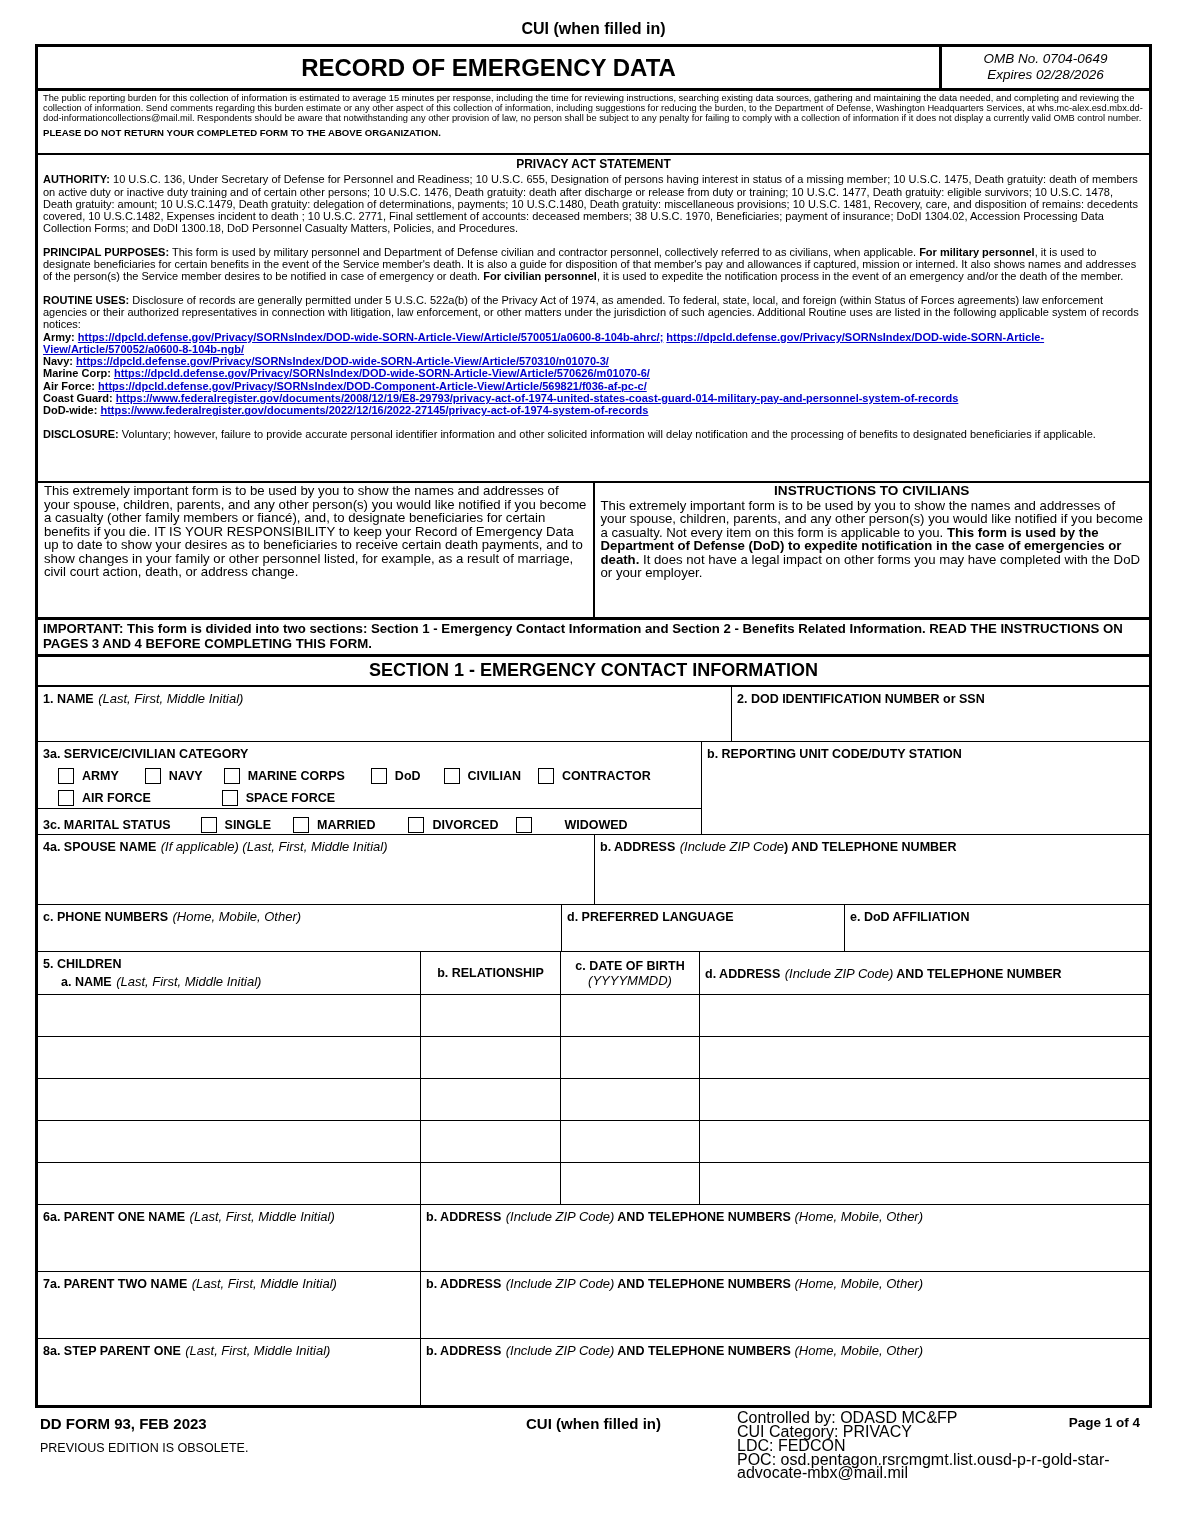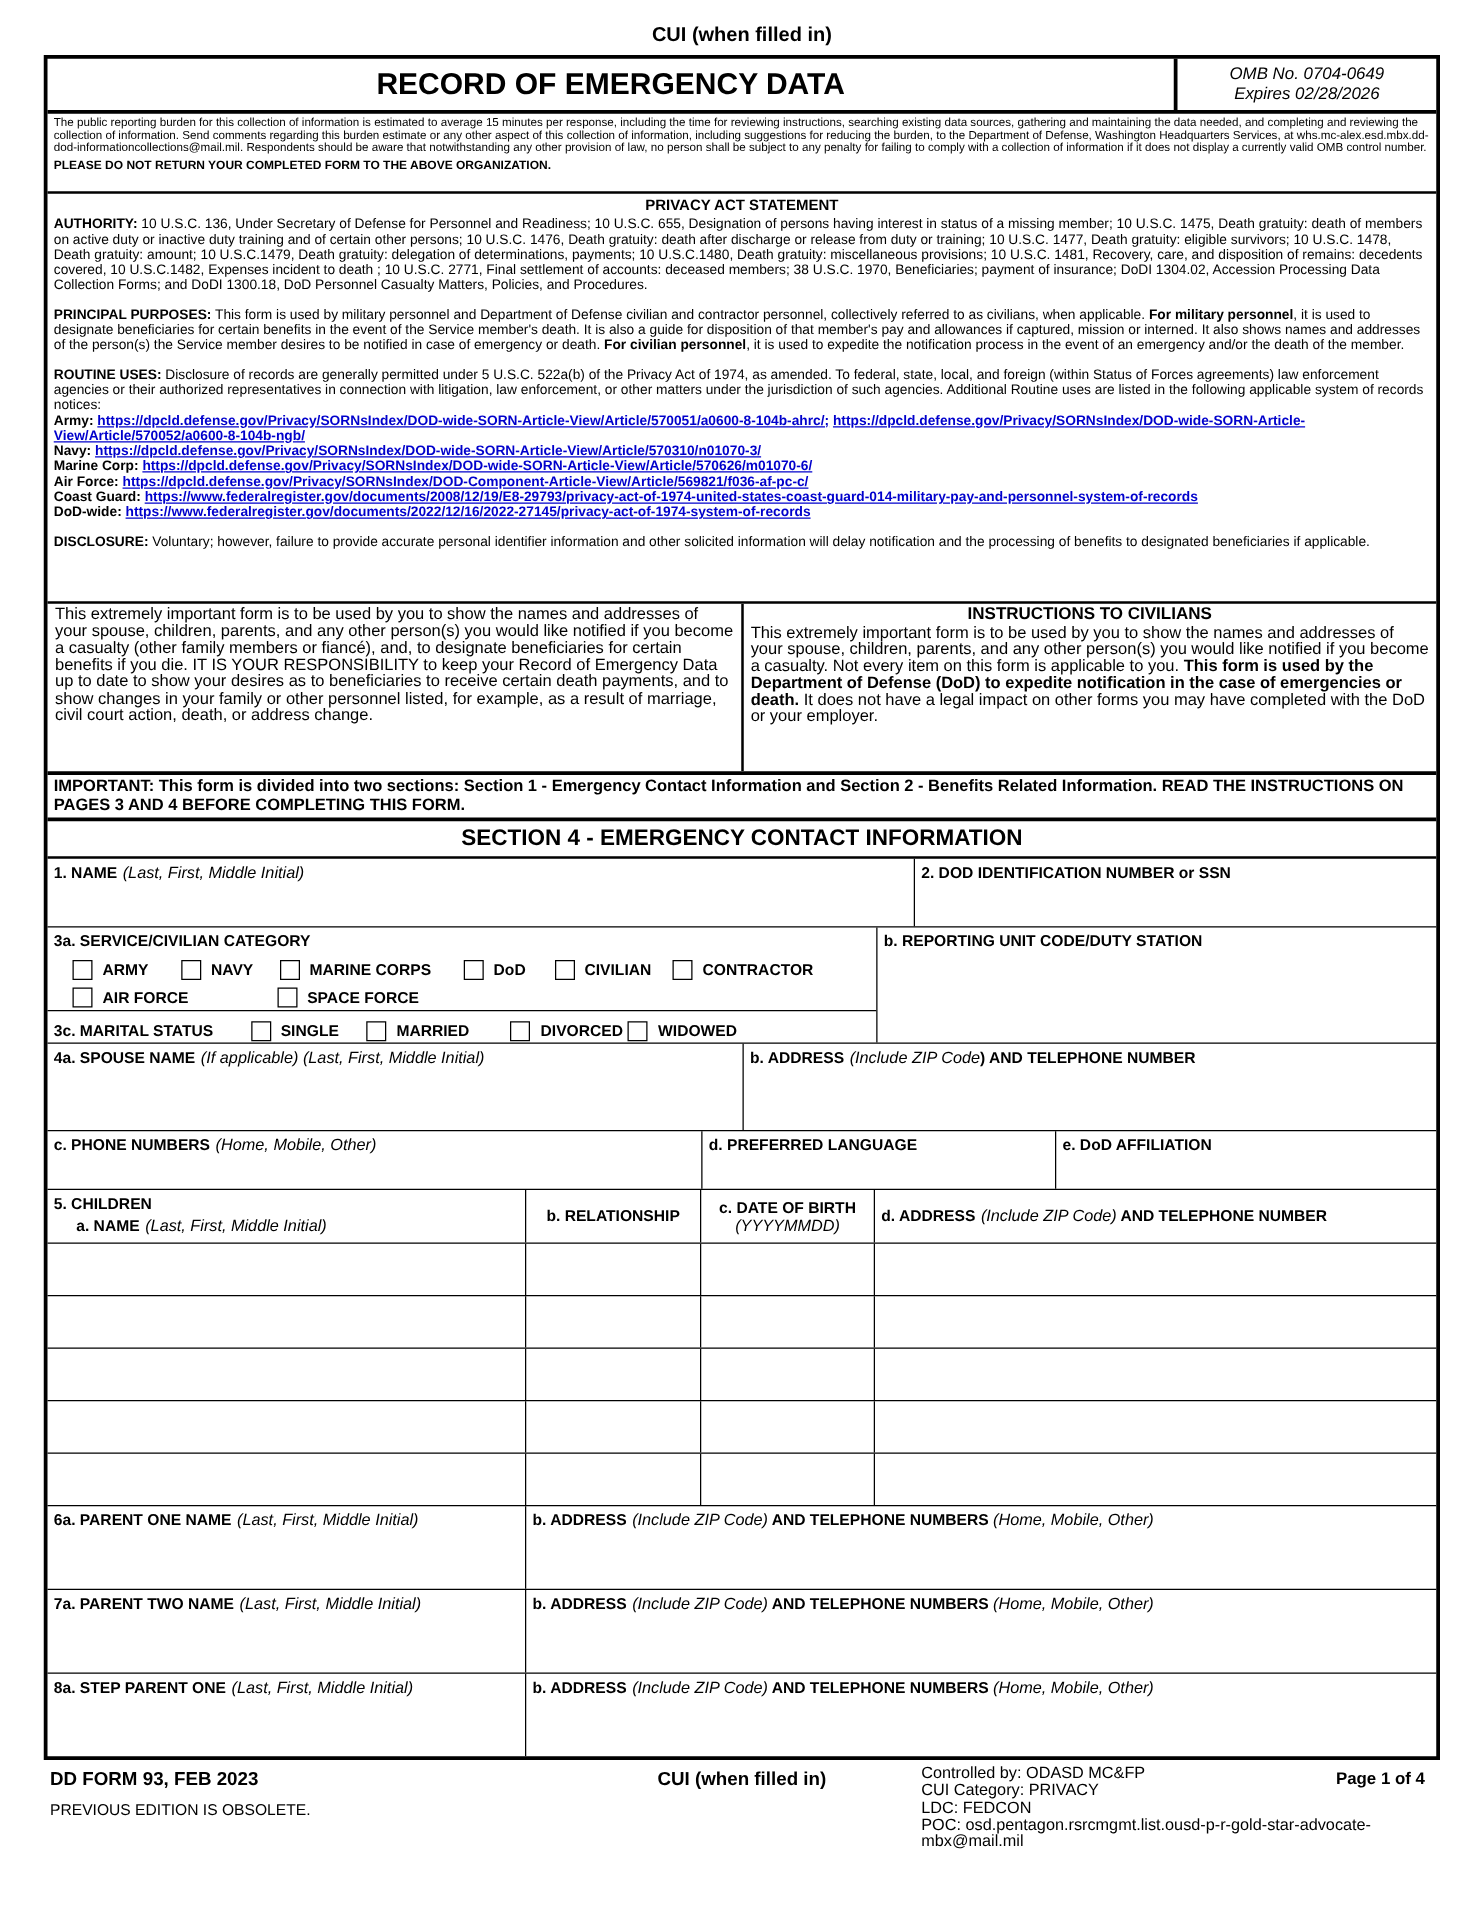--- a/index.html
+++ b/index.html
@@ -79,21 +79,21 @@
 
   .prow { height:67px; }
   .p-left { width:382px; }
   .p-right { flex:1; }
 
   
   .footer { position:relative; margin:0 35px; height:70px; }
   .f-form-id { position:absolute; left:5px; top:7px; font-weight:bold; font-size:15px; }
   .f-cui { position:absolute; left:0; right:0; top:7px; text-align:center; font-weight:bold; font-size:15px; }
   .f-prev { position:absolute; left:5px; top:33px; font-size:12.5px; }
-  .f-ctrl { position:absolute; left:702px; top:3px; font-size:13px; line-height:13.8px; width:400px; }
+  .f-ctrl { position:absolute; left:702px; top:3px; font-size:16px; line-height:13.8px; width:400px; }
   .f-page { position:absolute; right:12px; top:7px; font-weight:bold; font-size:13.5px; }
 </style>
 </head>
 <body>
 
 <div class="cui-top">CUI (when filled in)</div>
 
 <div class="form">
 
   <div class="title-row">
@@ -128,21 +128,21 @@
       <span>This extremely important form is to be used by you to show the names and addresses of your spouse, children, parents, and any other person(s) you would like notified if you become a casualty (other family members or fiancé), and, to designate beneficiaries for certain benefits if you die. IT IS YOUR RESPONSIBILITY to keep your Record of Emergency Data up to date to show your desires as to beneficiaries to receive certain death payments, and to show changes in your family or other personnel listed, for example, as a result of marriage, civil court action, death, or address change.</span>
     </div>
     <div class="inst-col">
       <div class="inst-title">INSTRUCTIONS TO CIVILIANS</div>
       <span>This extremely important form is to be used by you to show the names and addresses of your spouse, children, parents, and any other person(s) you would like notified if you become a casualty. Not every item on this form is applicable to you. </span><b class="run">This form is used by the Department of Defense (DoD) to expedite notification in the case of emergencies or death.</b><span> It does not have a legal impact on other forms you may have completed with the DoD or your employer.</span>
     </div>
   </div>
 
   <div class="important">IMPORTANT: This form is divided into two sections: Section 1 - Emergency Contact Information and Section 2 - Benefits Related Information. READ THE INSTRUCTIONS ON PAGES 3 AND 4 BEFORE COMPLETING THIS FORM.</div>
 
-  <div class="sec1-head">SECTION 4 - EMERGENCY CONTACT INFORMATION</div>
+  <div class="sec1-head">SECTION 1 - EMERGENCY CONTACT INFORMATION</div>
 
   <div class="frow r1">
     <div class="cell r1-left"><span class="lbl">1. NAME</span> <span class="hint">(Last, First, Middle Initial)</span></div>
     <div class="cell r1-right bl"><span class="lbl">2. DOD IDENTIFICATION NUMBER or SSN</span></div>
   </div>
 
   <div class="frow r3">
     <div class="r3-left">
       <div class="r3a">
         <span class="lbl">3a. SERVICE/CIVILIAN CATEGORY</span>
@@ -190,21 +190,21 @@
             <span>SINGLE</span>
           </div>
         <div class="cb-item" style="margin-left:22px;">
             <span class="cb"></span>
             <span>MARRIED</span>
           </div>
         <div class="cb-item" style="margin-left:33px;">
             <span class="cb"></span>
             <span>DIVORCED</span>
           </div>
-        <div class="cb-item" style="margin-left:4px;">
+        <div class="cb-item" style="margin-left:18px;gap:24px;">
             <span class="cb"></span>
             <span>WIDOWED</span>
           </div>
       </div>
     </div>
     <div class="cell r3-right bl"><span class="lbl">b. REPORTING UNIT CODE/DUTY STATION</span></div>
   </div>
 
   <div class="frow r4">
     <div class="cell r4-left"><span class="lbl">4a. SPOUSE NAME</span> <span class="hint">(If applicable) (Last, First, Middle Initial)</span></div>

